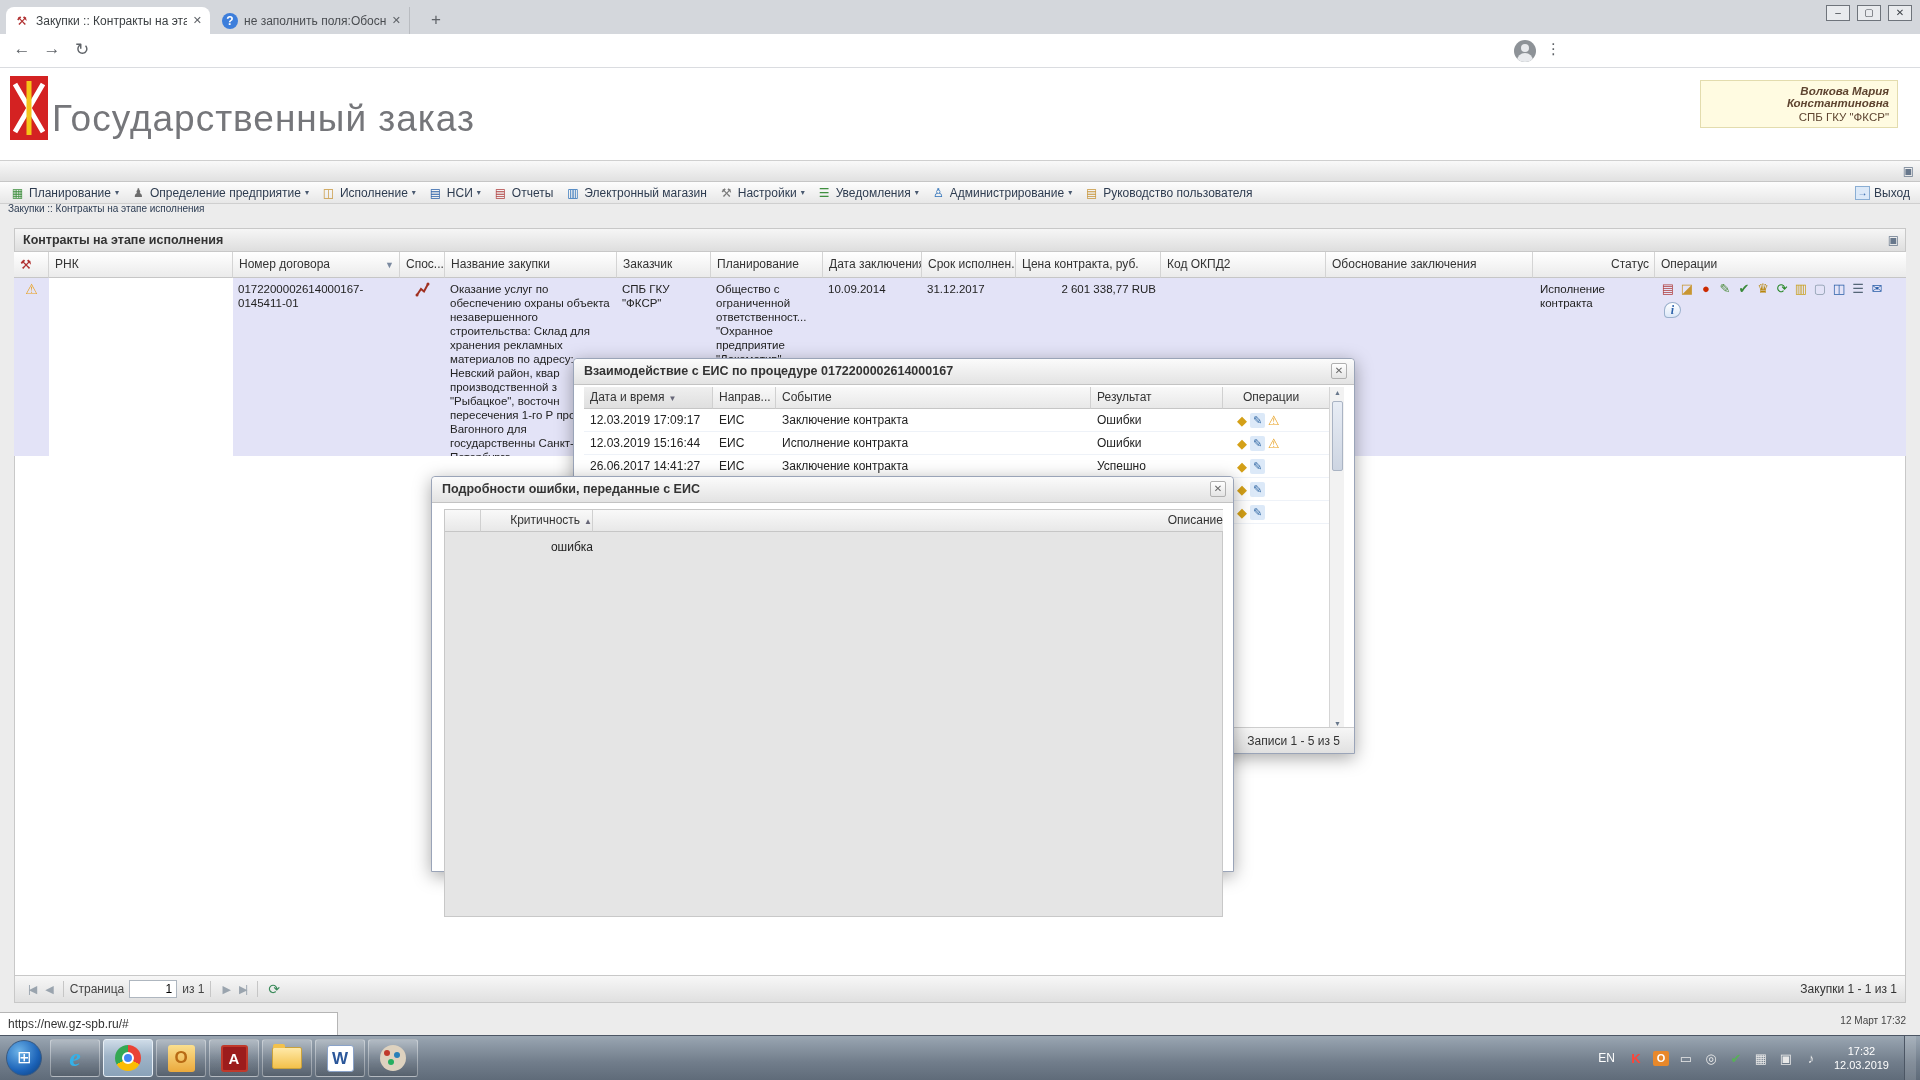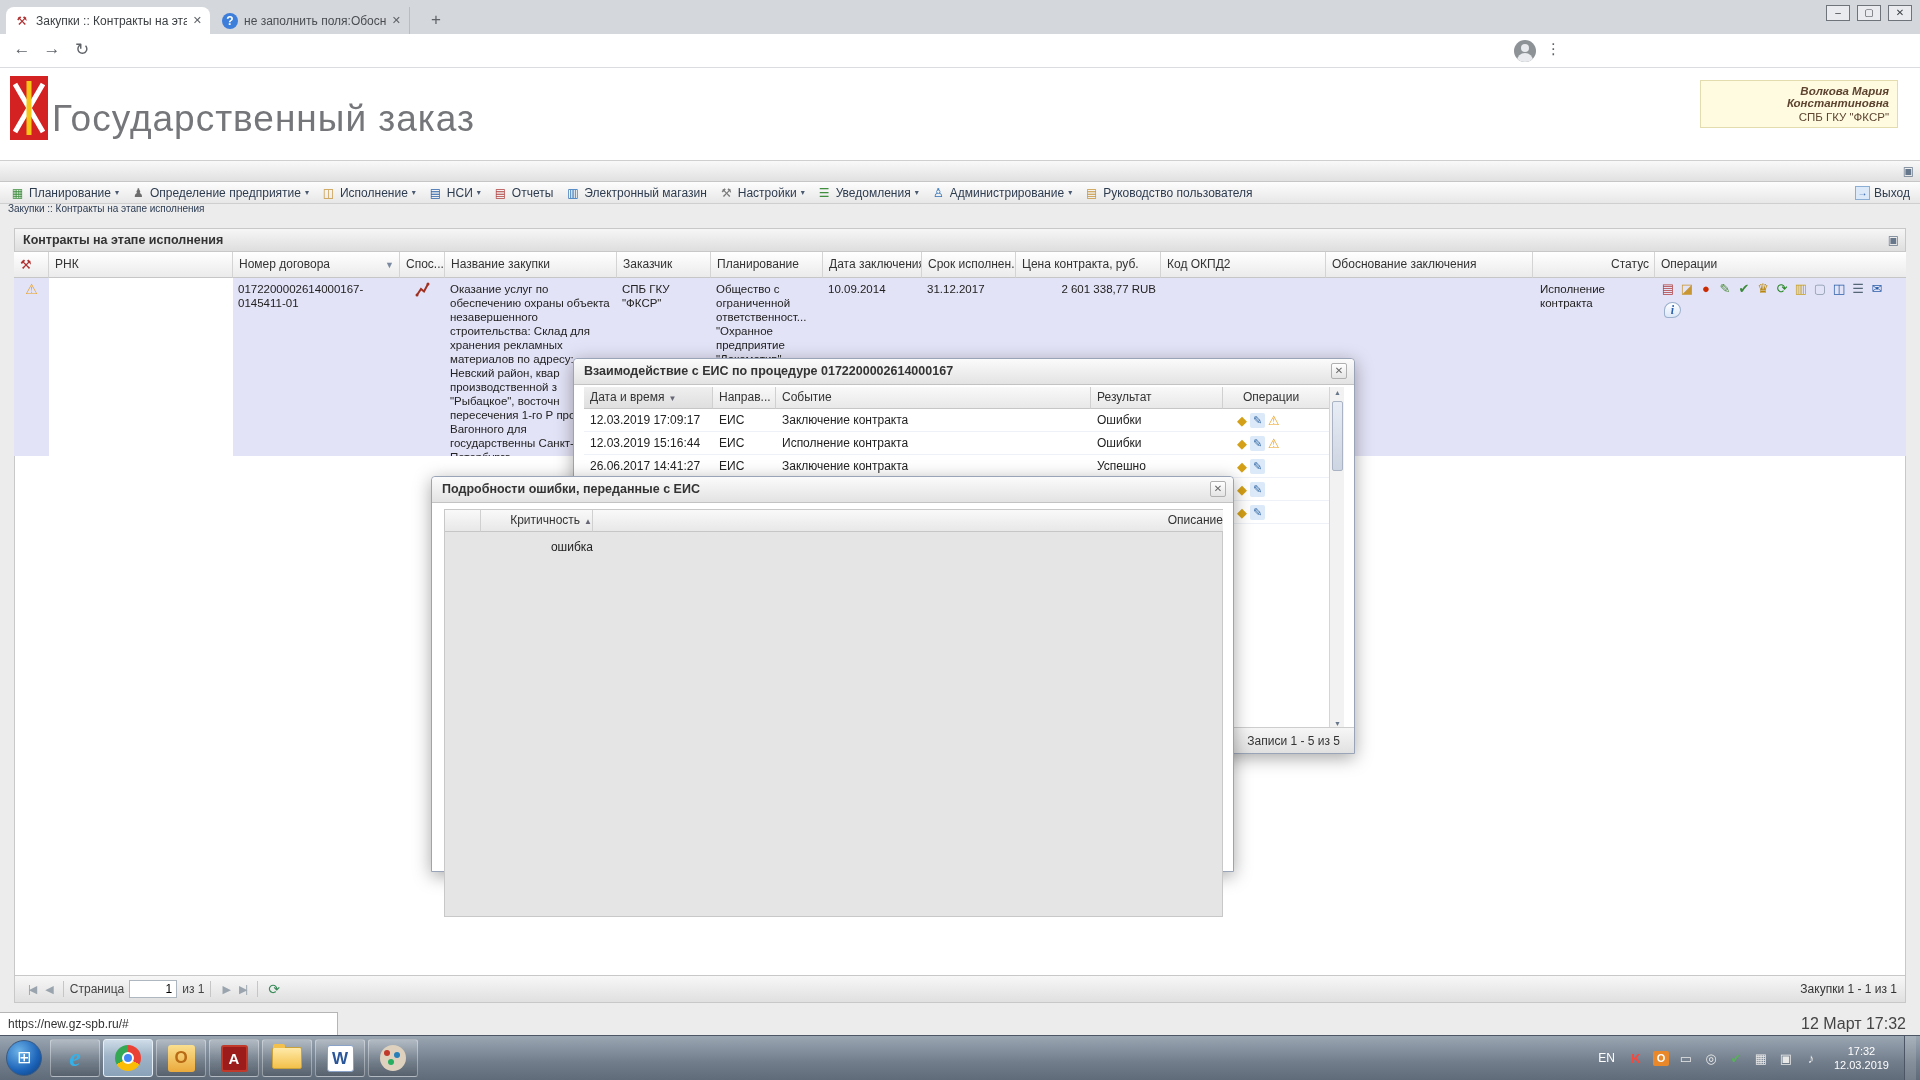--- a/index.html
+++ b/index.html
@@ -83,21 +83,21 @@
   
   .pager { position:absolute; left:14px; top:975px; width:1892px; height:28px; background:linear-gradient(#f7f7f7,#e0e0e0); border:1px solid #c8c8c8; display:flex; align-items:center; font-size:12px; color:#444; padding:0 8px; }
   .pg-btn { color:#9aa4ae; font-size:11px; margin:0 5px; letter-spacing:-2px; cursor:pointer; }
   .pg-sep { width:1px; height:16px; background:#c6c6c6; margin:0 6px; }
   .pg-input { width:48px; height:18px; border:1px solid #aeb6bf; font-size:12px; text-align:right; padding-right:4px; margin:0 5px; font-family:inherit; }
   .pg-refresh { color:#3a8a5a; font-size:14px; margin:0 4px; cursor:pointer; }
   .pg-summary { margin-left:auto; color:#333; }
 
   
   .linkpreview { position:absolute; left:0; top:1012px; width:338px; height:23px; background:#fff; border-top:1px solid #b5b5b5; border-right:1px solid #b5b5b5; font-size:12px; color:#333; padding:4px 8px; z-index:90; }
-  .app-datetime { position:absolute; right:14px; top:1015px; font-size:16px; color:#444; }
+  .app-datetime { position:absolute; right:14px; top:1015px; font-size:10px; color:#444; }
 
   
   .dlg { position:absolute; background:#fff; border:1px solid #9aa4b8; border-radius:4px 4px 0 0; box-shadow:0 4px 18px rgba(0,0,0,.35); }
   .dlg-head { height:26px; background:linear-gradient(#fbfbfb,#e3e3e3); border-bottom:1px solid #c3c3c3; border-radius:4px 4px 0 0; position:relative; }
   .dlg-title { position:absolute; left:10px; top:5px; font-size:12.5px; font-weight:bold; color:#333; white-space:nowrap; }
   .dlg-close { position:absolute; right:7px; top:4px; width:16px; height:16px; border:1px solid #b0b0b0; border-radius:2px; background:linear-gradient(#fff,#e4e4e4); color:#666; font-size:10px; text-align:center; line-height:14px; cursor:pointer; }
   #dlg-eis { left:573px; top:358px; width:782px; height:396px; z-index:50; }
   #dlg-err { left:431px; top:476px; width:803px; height:396px; z-index:60; }
 
   .d1c { position:absolute; height:22px; background:linear-gradient(#f9f9f9,#e8e8e8); border-right:1px solid #d0d0d0; border-bottom:1px solid #c6c6c6; font-size:12px; color:#333; padding:3px 0 0 6px; white-space:nowrap; overflow:hidden; top:28px; }

